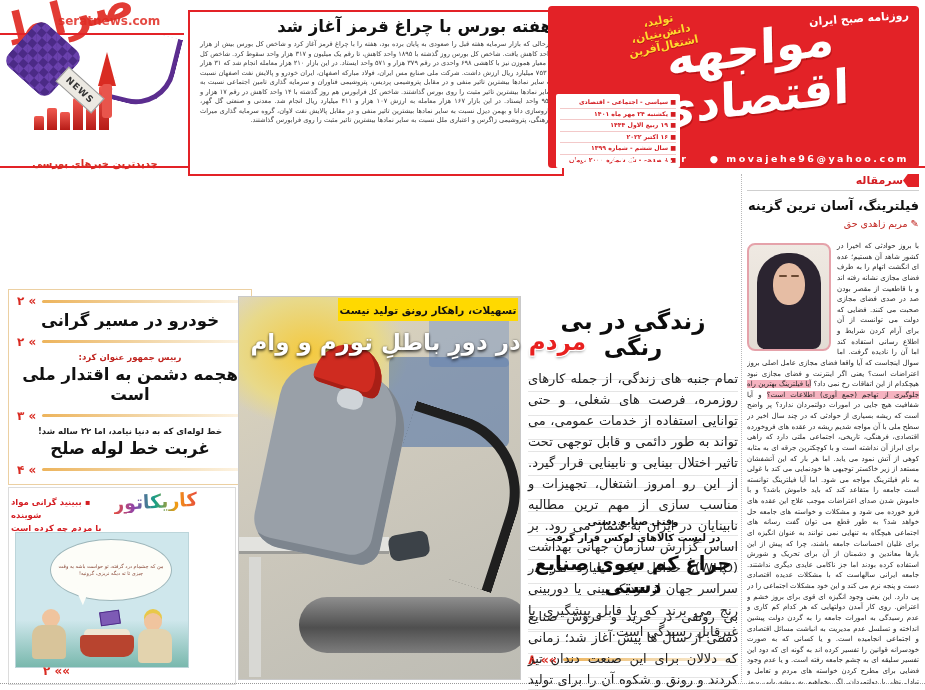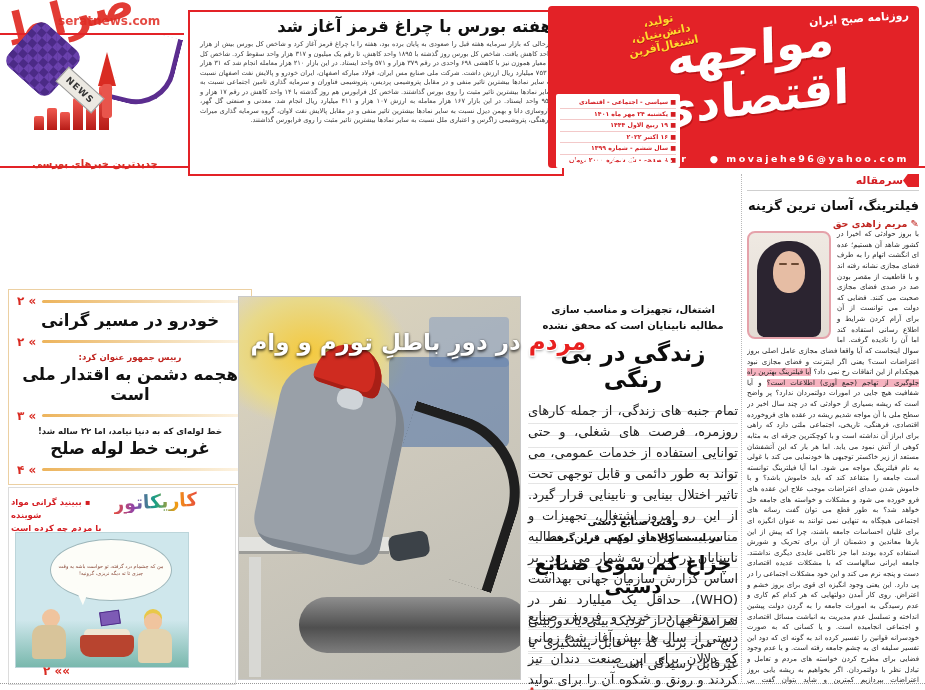--- a/index.html
+++ b/index.html
@@ -58,21 +58,21 @@
   .lead-headline{font-size:43px;font-weight:900;color:#0d0d0d;margin-top:3px;letter-spacing:-1px;
                  transform:scaleY(1.08);}
 
   
   .vdiv{left:741px;top:174px;height:508px;border-left:1px dotted #b9b9b9;}
   .editorial{left:747px;top:174px;width:172px;height:510px;overflow:hidden;}
   .ed-header{display:flex;align-items:center;border-bottom:1px solid #cfcfcf;padding-bottom:3px;}
   .ed-flag{width:16px;height:13px;background:#e32227;clip-path:polygon(0 50%,30% 0,100% 0,100% 100%,30% 100%);}
   .ed-label{font-size:11px;font-weight:bold;color:#d41d22;}
   .ed-title{font-size:13px;font-weight:bold;color:#111;text-align:right;margin:7px 0 5px;}
-  .ed-author{font-size:9.5px;font-weight:bold;color:#c0241f;text-align:right;margin-bottom:0;}
+  .ed-author{font-size:9.5px;font-weight:normal;color:#c0241f;text-align:right;margin-bottom:12px;}
   .ed-author .pen{color:#c0241f;font-size:10px;}
   .ed-photo{float:left;width:80px;height:104px;margin:2px 6px 4px 0;border:2px solid #e5a2aa;border-radius:8px;
             background:linear-gradient(180deg,#efe9e2 0%,#e3dcd4 100%);position:relative;overflow:hidden;}
   .ed-photo .hijab{position:absolute;left:8px;top:8px;width:64px;height:96px;background:#2b2430;border-radius:30px 30px 8px 8px;}
   .ed-photo .face{position:absolute;left:24px;top:18px;width:32px;height:42px;background:#e6bda4;border-radius:50% 50% 46% 46%;}
   .ed-photo .brow{position:absolute;left:30px;top:30px;width:8px;height:2px;background:#6b4a33;border-radius:2px;}
   .ed-photo .brow2{position:absolute;left:42px;top:30px;width:8px;height:2px;background:#6b4a33;border-radius:2px;}
   .ed-body{font-size:7px;line-height:1.52;text-align:justify;color:#222;}
   .ed-hl{background:#f6b3c0;}
 
@@ -269,29 +269,28 @@
     <div class="ph-frame1"></div>
     <div class="ph-frame2"></div>
     <div class="ph-hose"></div>
     <div class="ph-worker"></div>
     <div class="ph-helmet"></div>
     <div class="ph-mask"></div>
     <div class="ph-glove"></div>
     <div class="ph-cyl"></div>
   </div>
 
+  <div class="abs ybar">
+    <span>تسهیلات، راهکار رونق تولید نیست</span>
+  </div>
   <div class="abs overlay-headline">
     <span class="oh-red">مردم</span><span class="oh-white"> در دورِ باطلِ تورم و وام</span>
   </div>
 
   <div class="abs story" style="top:302px;">
-    <div class="st-kicker">
-      <div>اشتغال، تجهیزات و مناسب سازی</div>
-      <div>مطالبه نابینایان است که محقق نشده</div>
-    </div>
     <div class="st-headline">زندگی در بی رنگی</div>
     <div class="st-body">تمام جنبه های زندگی، از جمله کارهای روزمره، فرصت های شغلی، و حتی توانایی استفاده از خدمات عمومی، می تواند به طور دائمی و قابل توجهی تحت تاثیر اختلال بینایی و نابینایی قرار گیرد. از این رو امروز اشتغال، تجهیزات و مناسب سازی از مهم ترین مطالبه نابینایان در ایران به شمار می رود. بر اساس گزارش سازمان جهانی بهداشت (WHO)، حداقل یک میلیارد نفر در سراسر جهان از نزدیک بینی یا دوربینی رنج می برند که یا قابل پیشگیری یا غیرقابل رسیدگی است.</div>
     <div class="marker-row" style="margin-top:10px;">
       <span class="marker-num" style="font-size:13px;">۸ ﻿««</span>
       <span class="marker-line"></span>
     </div>
   </div>
 
   <div class="abs story" style="top:514px;">
     <div class="st-kicker">

